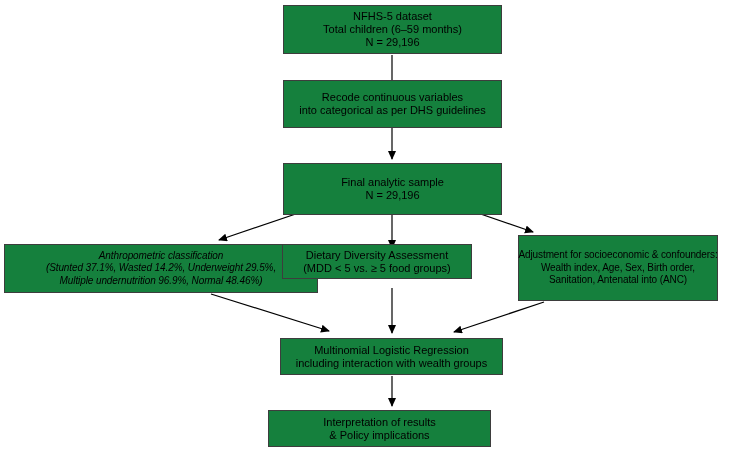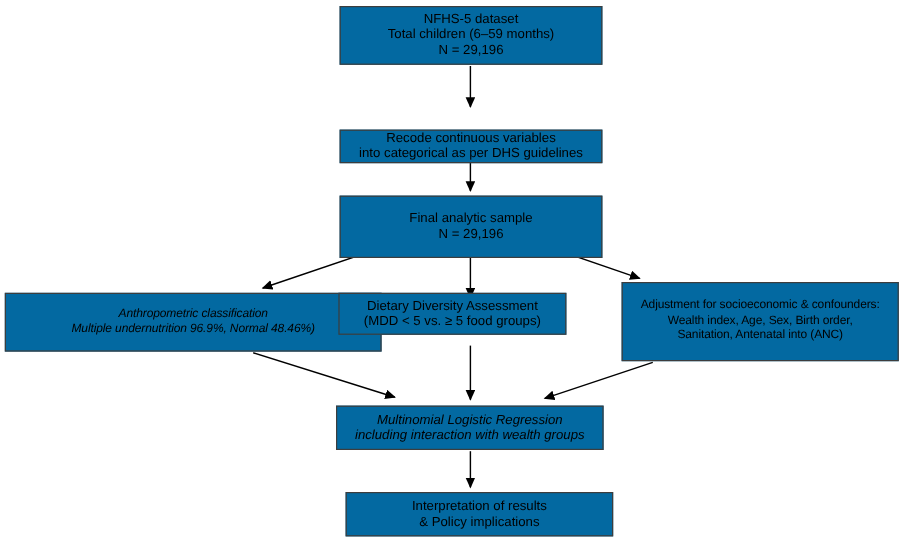--- a/index.html
+++ b/index.html
@@ -7,42 +7,42 @@
     position:relative;
     width:750px; height:449px;
     background:#ffffff;
     font-family:"Liberation Sans", sans-serif;
     overflow:hidden;
   }
   .arrow-layer { position:absolute; left:0; top:0; width:750px; height:449px; }
   .box {
     position:absolute;
     box-sizing:border-box;
-    background:#0369a1;
+    background:#15803d;
     border:1.4px solid #3d3d3d;
     display:flex;
     flex-direction:column;
     align-items:center;
     justify-content:center;
     text-align:center;
     font-size:11px;
     line-height:13px;
     color:#000000;
   }
   .box .line { white-space:nowrap; }
   .box.tight { font-size:10px; line-height:12.5px; letter-spacing:-0.1px; }
   
   #box-dataset       { left:283px; top:5px;   width:219px; height:49px; }
-  #box-recode        { left:283px; top:108px;  width:219px; height:28px; }
+  #box-recode        { left:283px; top:80px;  width:219px; height:48px; }
   #box-final         { left:283px; top:163px; width:219px; height:52px; }
   #box-anthro        { left:4px;   top:244px; width:314px; height:49px;font-style:italic; }
   #box-dietary       { left:282px; top:244px; width:190px; height:35px; }
-  #box-adjust        { left:518px; top:235px; width:231px; height:66px; }
-  #box-regression    { left:280px; top:338px; width:223px; height:37px;font-style:italic; }
-  #box-interpret     { left:288px; top:410px; width:223px; height:37px; }
+  #box-adjust        { left:518px; top:235px; width:200px; height:66px; }
+  #box-regression    { left:280px; top:338px; width:223px; height:37px; }
+  #box-interpret     { left:268px; top:410px; width:223px; height:37px; }
 </style>
 </head>
 <body>
 
 <div class="canvas">
 
   <svg class="arrow-layer" viewBox="0 0 750 449" xmlns="http://www.w3.org/2000/svg">
     <defs>
       <marker id="ah" markerWidth="10" markerHeight="9" refX="8" refY="4" orient="auto" markerUnits="userSpaceOnUse">
         <path d="M0,0 L9,4 L0,8 Z" fill="#000000"></path>
@@ -70,20 +70,21 @@
     <div class="line">into categorical as per DHS guidelines</div>
   </div>
 
   <div class="box" id="box-final">
     <div class="line">Final analytic sample</div>
     <div class="line">N = 29,196</div>
   </div>
 
   <div class="box tight" id="box-anthro">
     <div class="line">Anthropometric classification</div>
+    <div class="line">(Stunted 37.1%, Wasted 14.2%, Underweight 29.5%,</div>
     <div class="line">Multiple undernutrition 96.9%, Normal 48.46%)</div>
   </div>
 
   <div class="box" id="box-dietary">
     <div class="line">Dietary Diversity Assessment</div>
     <div class="line">(MDD &lt; 5 vs. ≥ 5 food groups)</div>
   </div>
 
   <div class="box tight" id="box-adjust">
     <div class="line">Adjustment for socioeconomic &amp; confounders:</div>

